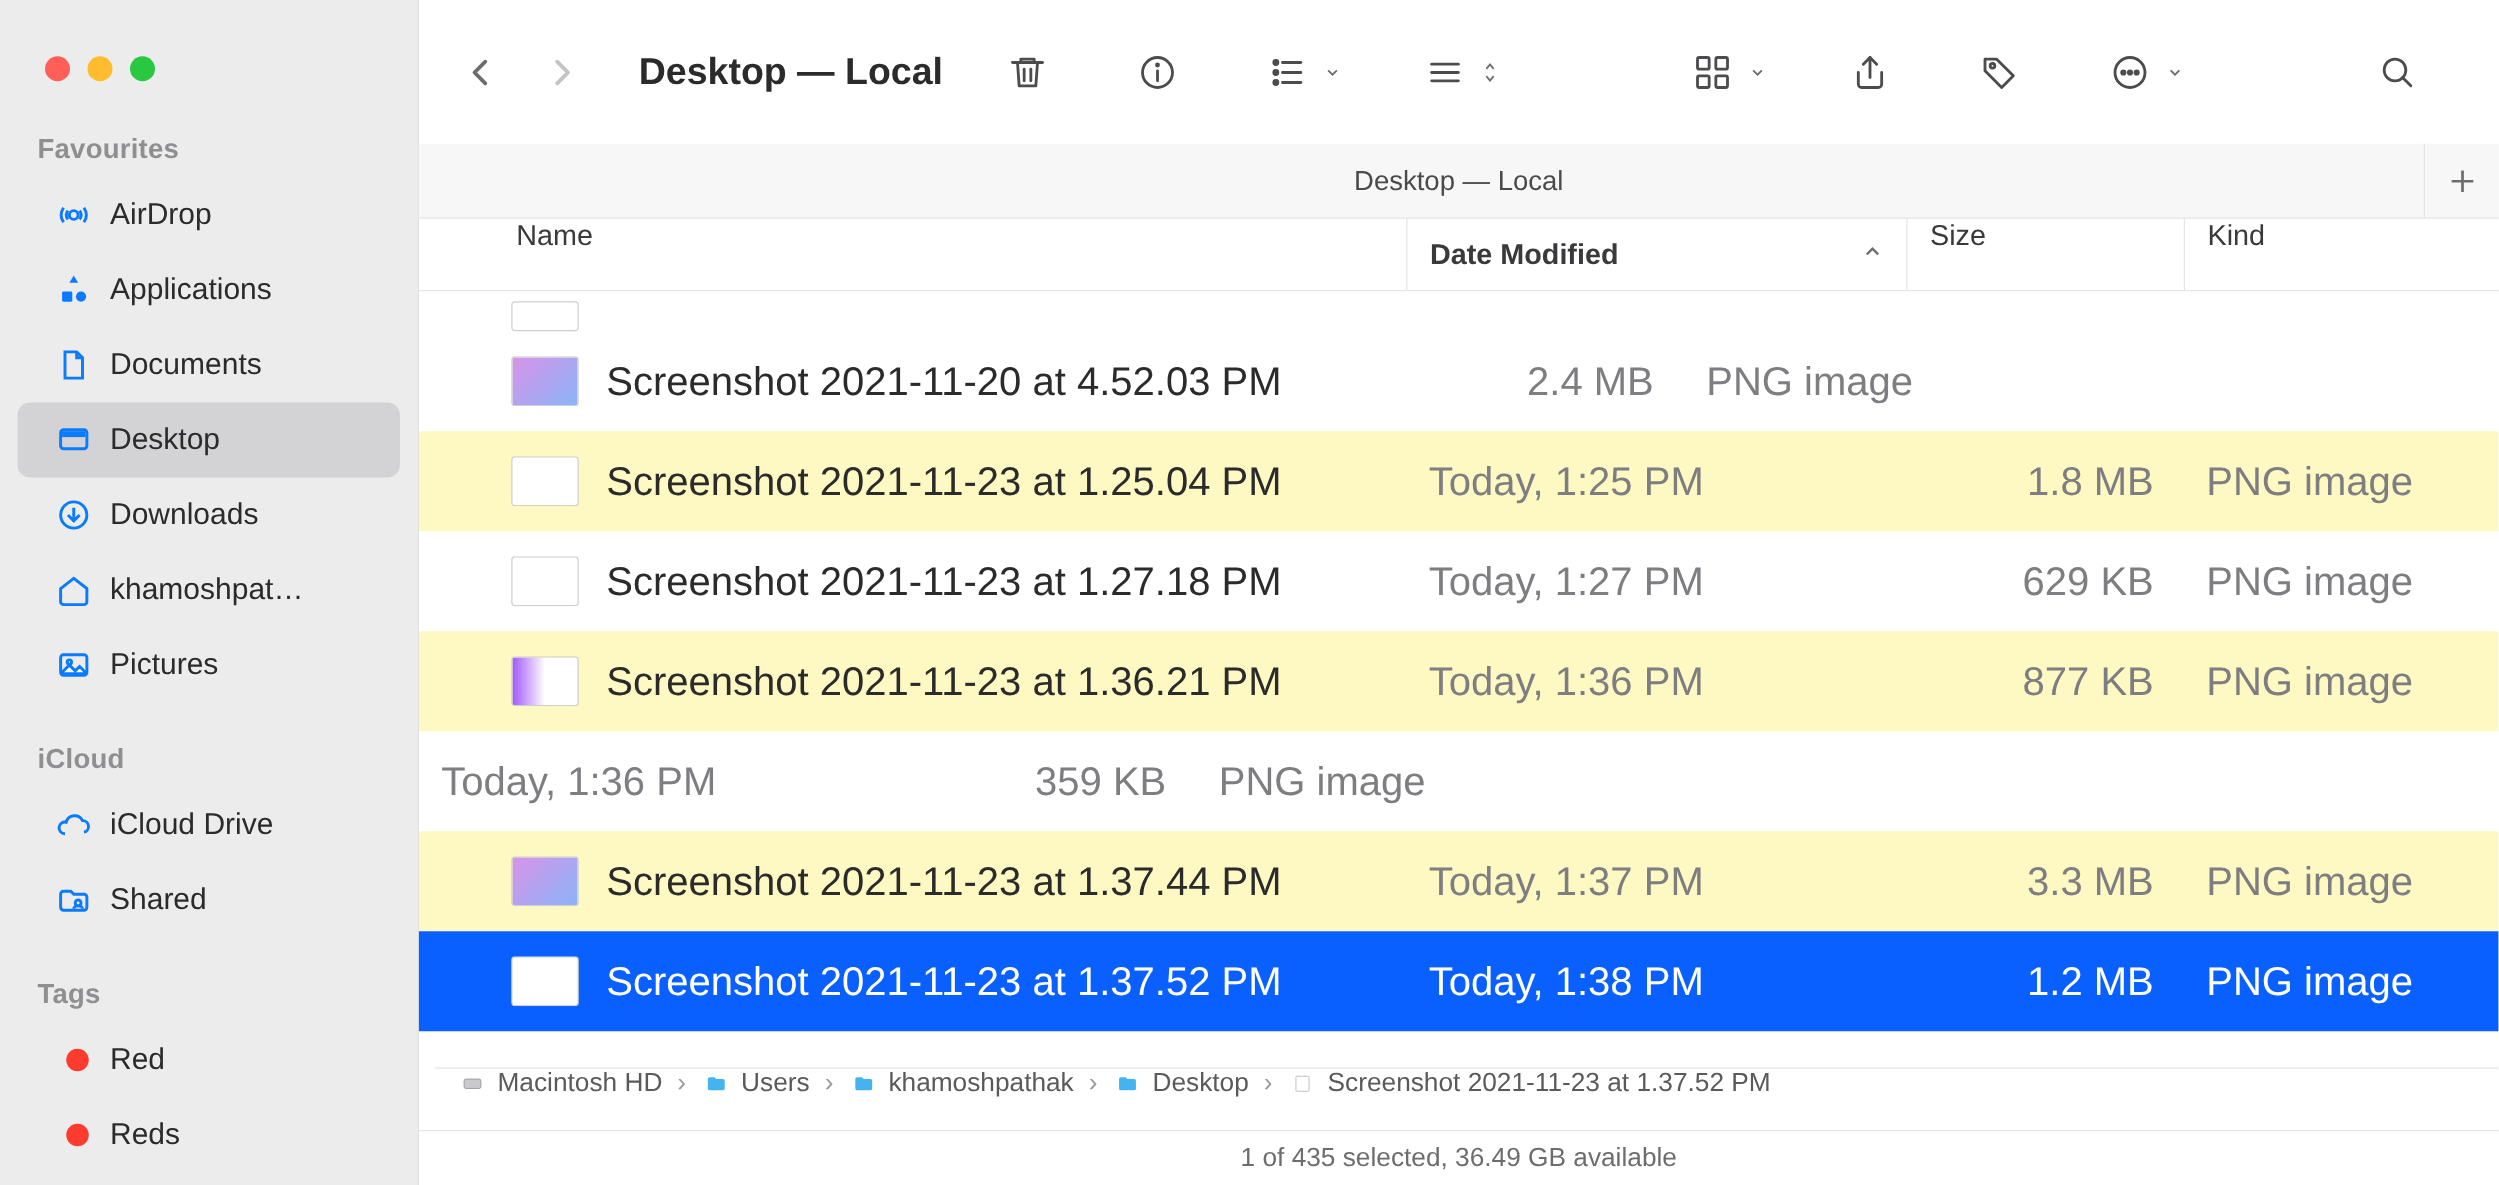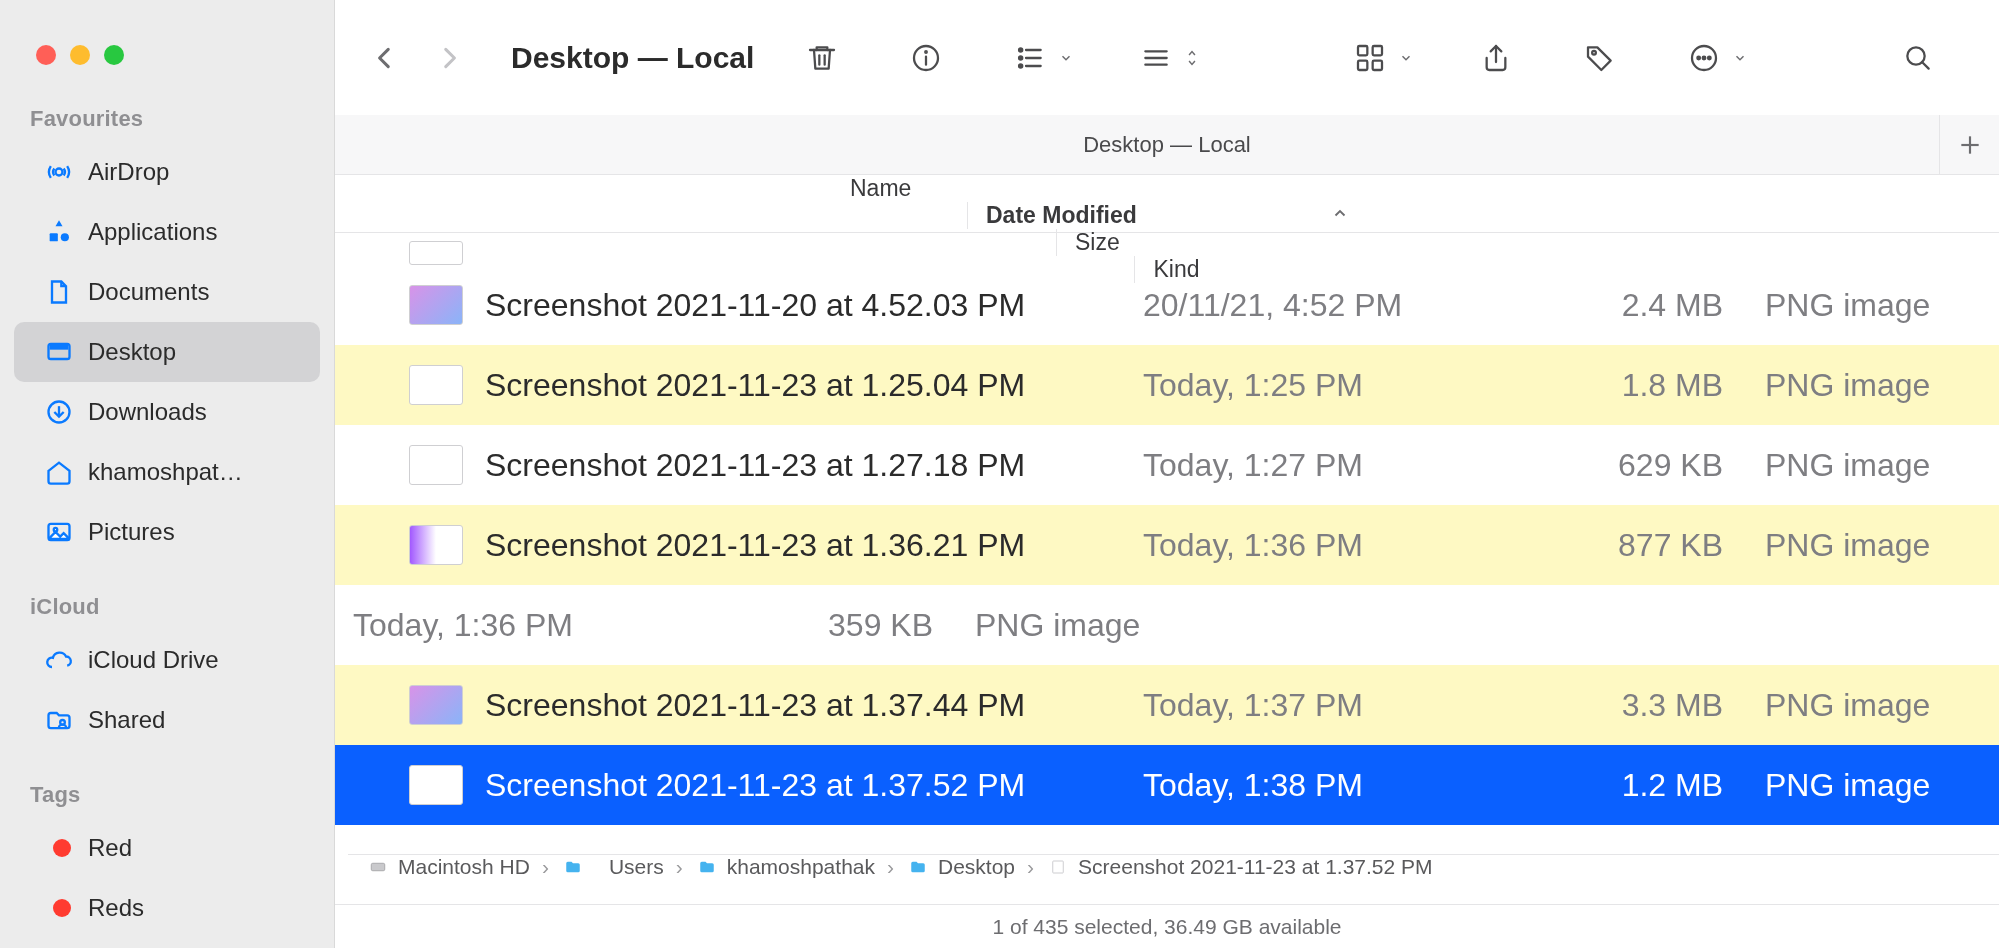--- a/index.html
+++ b/index.html
@@ -28,21 +28,21 @@
   .tool-icon{ width:42px; height:42px; display:flex; align-items:center; justify-content:center;}
   .tool-icon svg{ width:32px; height:32px; stroke:#4c4c4e; fill:none; stroke-width:1.7; stroke-linecap:round; stroke-linejoin:round;}
   .tool-group{ display:flex; align-items:center; gap:8px;}
   .spacer{ flex:1; }
   .small-gap{width:22px;}
 
   .tabbar{ height:60px; background:#f7f7f8; border-bottom:1px solid #e5e5e7; display:flex; align-items:center; justify-content:center; position:relative; font-size:22px; color:#4a4a4c;}
   .tabbar .plus{ position:absolute; right:0; top:0; width:60px; height:60px; border-left:1px solid #e5e5e7; display:flex; align-items:center; justify-content:center;}
   .tabbar .plus svg{width:26px;height:26px;stroke:#6d6d70;fill:none;stroke-width:2;}
 
-  .headerrow{ height:58px; display:flex; align-items:center; border-bottom:1px solid #e5e5e7; font-size:23px; color:#3a3a3c;flex-direction:column;}
+  .headerrow{ height:58px; display:flex; border-bottom:1px solid #e5e5e7; font-size:23px; color:#3a3a3c;}
   .col-name{ width:790px; padding-left:78px;}
   .col-date{ width:400px; font-weight:600; display:flex; align-items:center; border-left:1px solid #e5e5e7; padding-left:18px; position:relative;}
   .col-date .sort{ position:absolute; right:18px;}
   .col-size{ width:222px; border-left:1px solid #e5e5e7; padding-left:18px;}
   .col-kind{ flex:1; border-left:1px solid #e5e5e7; padding-left:18px;}
 
   .filelist{ flex:1; overflow:hidden;}
   .partial{height:32px; border-bottom:0; display:flex; align-items:flex-end; padding-left:74px;}
   .partial .thumb{width:54px;height:24px;border:1px solid #cfcfd2;border-radius:3px;background:#fff;}
 
@@ -323,21 +323,20 @@
 
     <div class="filelist" id="filelist">
       <div class="partial">
           <div class="thumb white"></div>
         </div>
     <div class="row">
           <div class="c-name">
             <div class="thumb"></div>
             <span>Screenshot 2021-11-20 at 4.52.03 PM</span>
           </div>
-          <div class="c-date">20/11/21, 4:52 PM</div>
           <div class="c-size">2.4 MB</div>
           <div class="c-kind">PNG image</div>
         </div>
         <div class="row alt">
           <div class="c-name">
             <div class="thumb white"></div>
             <span>Screenshot 2021-11-23 at 1.25.04 PM</span>
           </div>
           <div class="c-date">Today, 1:25 PM</div>
           <div class="c-size">1.8 MB</div>
@@ -389,21 +388,21 @@
     <div class="pathbar" id="pathbar">
         <span style="display: inline-flex; align-items: center; gap: 8px;">
           <span class="pb-icon">
             <svg viewBox="0 0 24 24">
               <rect x="3" y="7" width="18" height="10" rx="2" fill="#c9c9cc" stroke="#9a9a9c"></rect>
             </svg>
           </span>
           <span>Macintosh HD</span>
         </span>
         <span class="chev">›</span>
-        <span style="display: inline-flex; align-items: center; gap: 24px;">
+        <span style="display: inline-flex; align-items: center; gap: 8px;">
           <span class="pb-icon">
             <svg viewBox="0 0 24 24">
               <path d="M3 7a2 2 0 0 1 2-2h5l2 2h7a2 2 0 0 1 2 2v8a2 2 0 0 1-2 2H5a2 2 0 0 1-2-2z" fill="#45b3ef" stroke="none"></path>
             </svg>
           </span>
           <span>Users</span>
         </span>
         <span class="chev">›</span>
         <span style="display: inline-flex; align-items: center; gap: 8px;">
           <span class="pb-icon">

